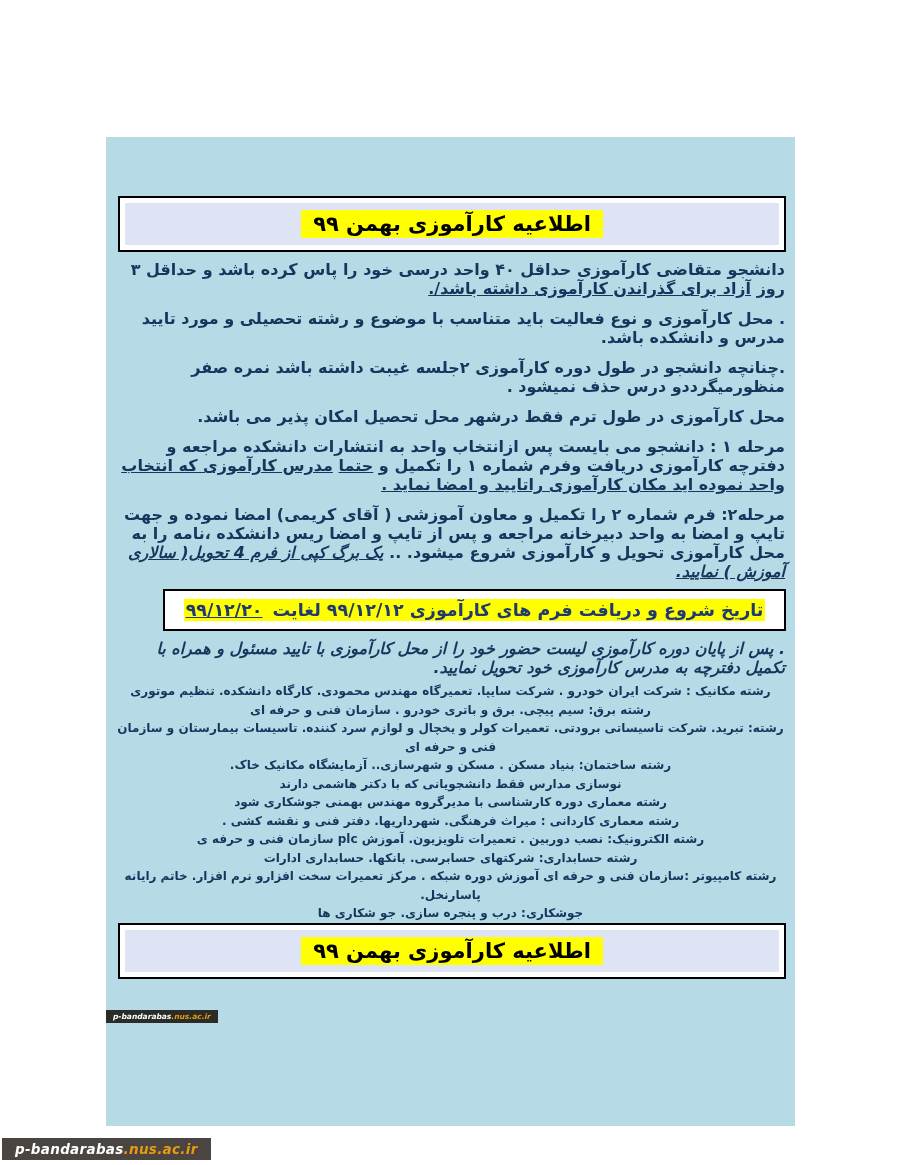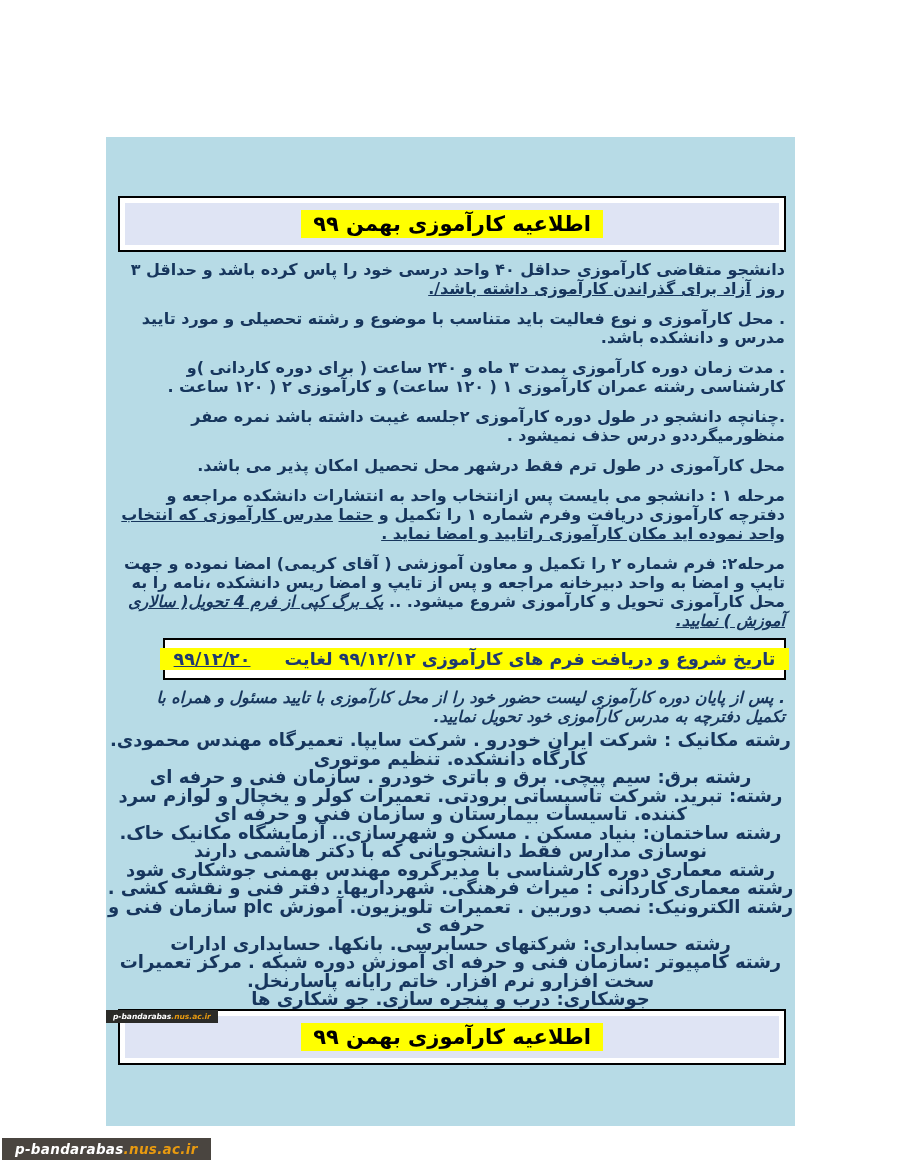--- a/index.html
+++ b/index.html
@@ -29,24 +29,24 @@
   }
   .para{margin-top:11px;}
   .para:first-child{margin-top:8px;}
   .u{text-decoration:underline;}
   .i{font-style:italic;}
   .date-bar{
     margin:8px 9px 0 57px;border:2px solid #000000;background:#ffffff;height:38px;
     display:flex;align-items:center;justify-content:center;
   }
   .date-text{color:#1f3a70;font-weight:bold;font-size:17.5px;white-space:nowrap;}
-  .date-text span{background:#ffff00;padding:1px 14px;}
+  .date-text span{background:#ffff00;padding:1px 2px;}
   .post-date{margin-top:8px;font-style:italic;}
   .fields{
-    margin-top:5px;color:#17365d;font-weight:bold;font-size:18px;line-height:18.5px;
+    margin-top:5px;color:#17365d;font-weight:bold;font-size:12px;line-height:18.5px;
     text-align:center;
   }
   .watermark-small{
     position:absolute;left:0;top:873px;background:#2b2b28;
     font-size:7.5px;font-style:italic;font-weight:bold;padding:2px 7px;white-space:nowrap;
   }
   .footer-label{
     position:absolute;left:2px;top:1138px;background:#4a4540;
     font-size:13.5px;font-style:italic;font-weight:bold;padding:3px 13px;white-space:nowrap;
     letter-spacing:0.3px;
@@ -62,21 +62,20 @@
 
     <div class="banner">
       <div class="banner-inner">
         <span class="banner-title">اطلاعیه کارآموزی بهمن ۹۹</span>
       </div>
     </div>
 
     <div class="body-text" id="paragraphs">
         <div class="para"><span>دانشجو متقاضی کارآموزی  حداقل ۴۰ واحد درسی خود را پاس کرده باشد  و حداقل ۳ روز </span><span class="u">آزاد برای گذراندن کارآموزی داشته باشد/.</span></div>
         <div class="para"><span>. محل کارآموزی و نوع فعالیت باید متناسب با موضوع و رشته تحصیلی  و مورد تایید مدرس و دانشکده باشد.</span></div>
-        <div class="para"><span>. مدت زمان  دوره کارآموزی  بمدت ۳ ماه و ۲۴۰ ساعت ( برای دوره کاردانی )و کارشناسی رشته عمران کارآموزی ۱ ( ۱۲۰ ساعت) و کارآموزی ۲ ( ۱۲۰ ساعت .</span></div>
         <div class="para"><span>.چنانچه دانشجو در طول دوره کارآموزی ۲جلسه غیبت داشته باشد نمره صفر منظورمیگرددو درس حذف نمیشود .</span></div>
         <div class="para"><span>محل کارآموزی در طول ترم فقط درشهر محل تحصیل امکان پذیر می باشد.</span></div>
         <div class="para"><span>مرحله ۱ : دانشجو می بایست پس ازانتخاب واحد به انتشارات دانشکده مراجعه و دفترچه کارآموزی دریافت وفرم شماره ۱ را تکمیل و </span><span class="u">حتما</span><span> </span><span class="u">مدرس کارآموزی که انتخاب واحد  نموده اید مکان کارآموزی راتایید و  امضا نماید .</span></div>
         <div class="para"><span>مرحله۲: فرم شماره ۲ را تکمیل و معاون آموزشی ( آقای کریمی) امضا نموده و جهت تایپ و امضا به واحد دبیرخانه مراجعه و پس از تایپ و امضا ریس دانشکده  ،نامه را به محل کارآموزی تحویل و کارآموزی شروع میشود. .. </span><span class="u i">یک برگ کپی از فرم 4 تحویل( سالاری آموزش ) نمایید.</span></div>
       </div>
 
     <div class="date-bar">
       <span class="date-text" id="date-text"><span>تاریخ شروع و دریافت فرم های کارآموزی ۹۹/۱۲/۱۲ لغایت </span><span class="u">۹۹/۱۲/۲۰</span></span>
     </div>
 

